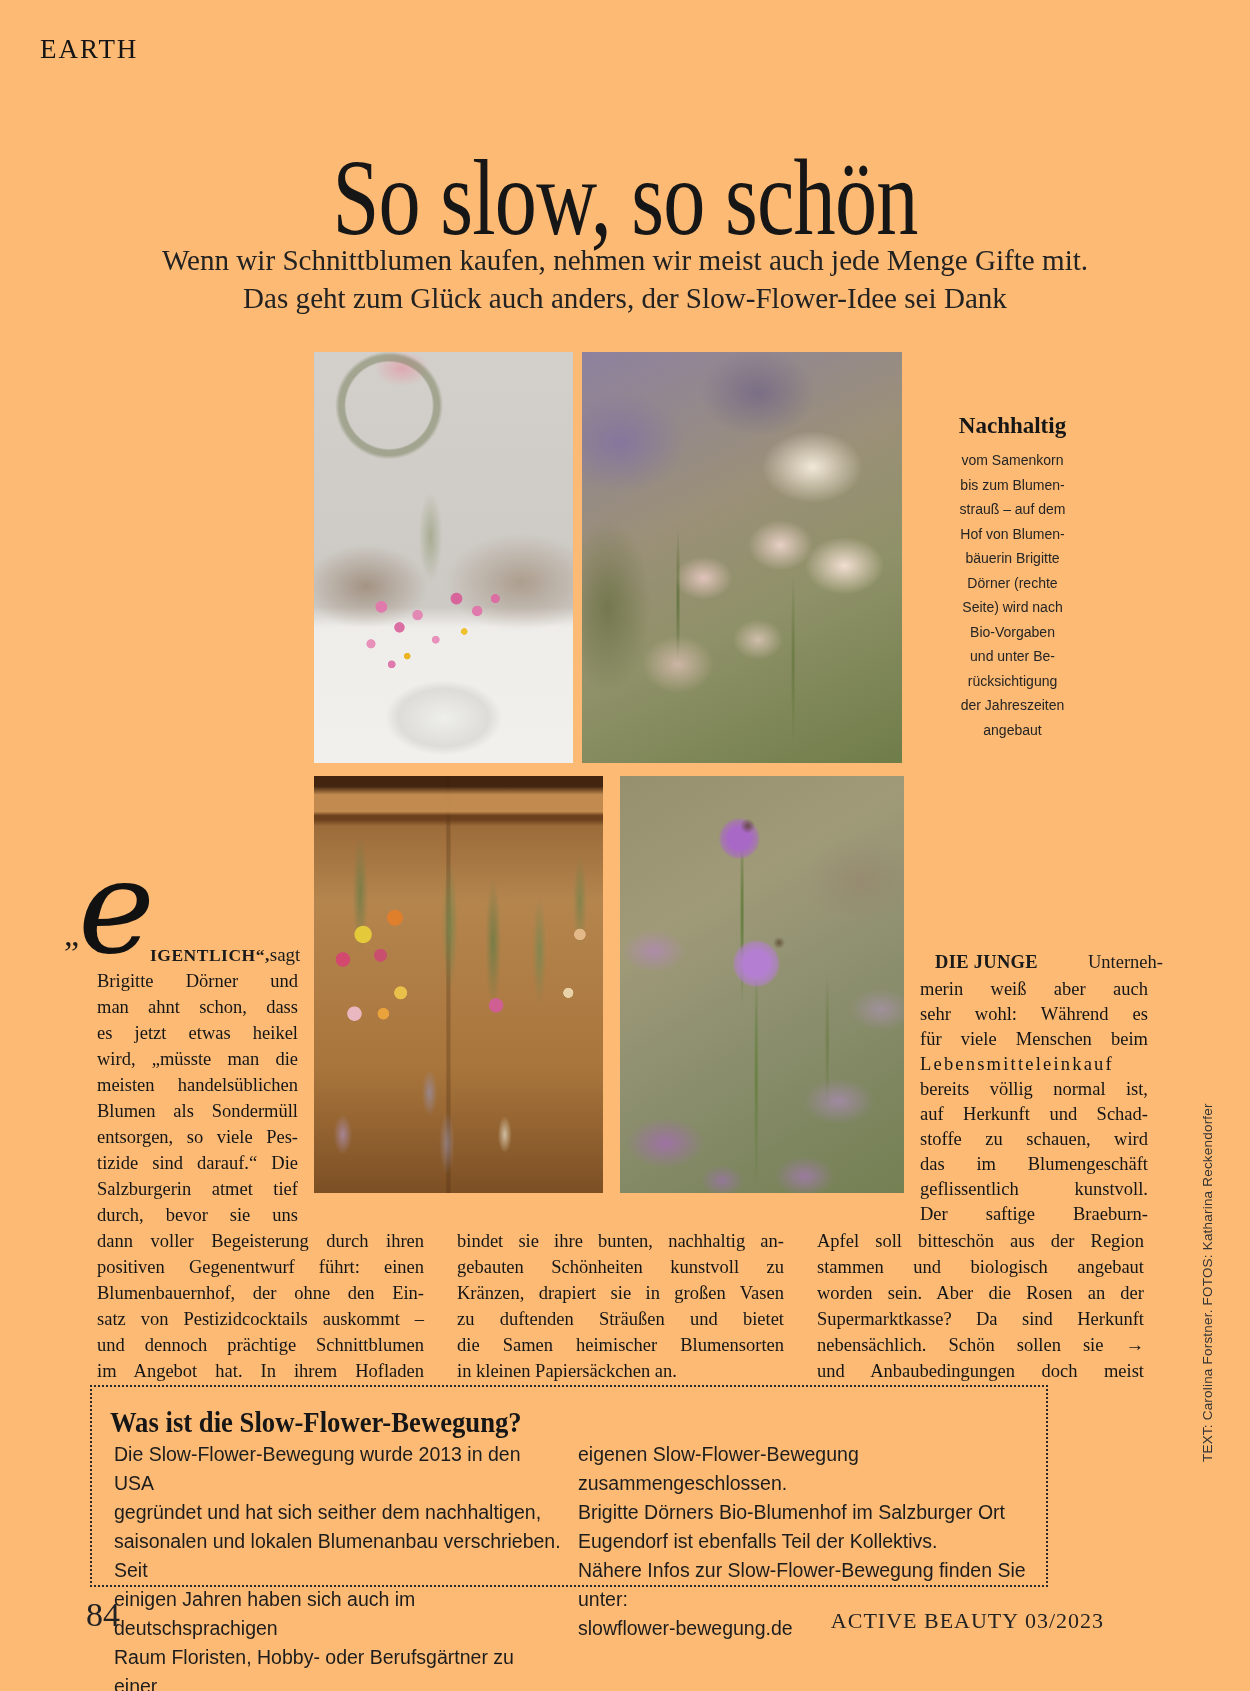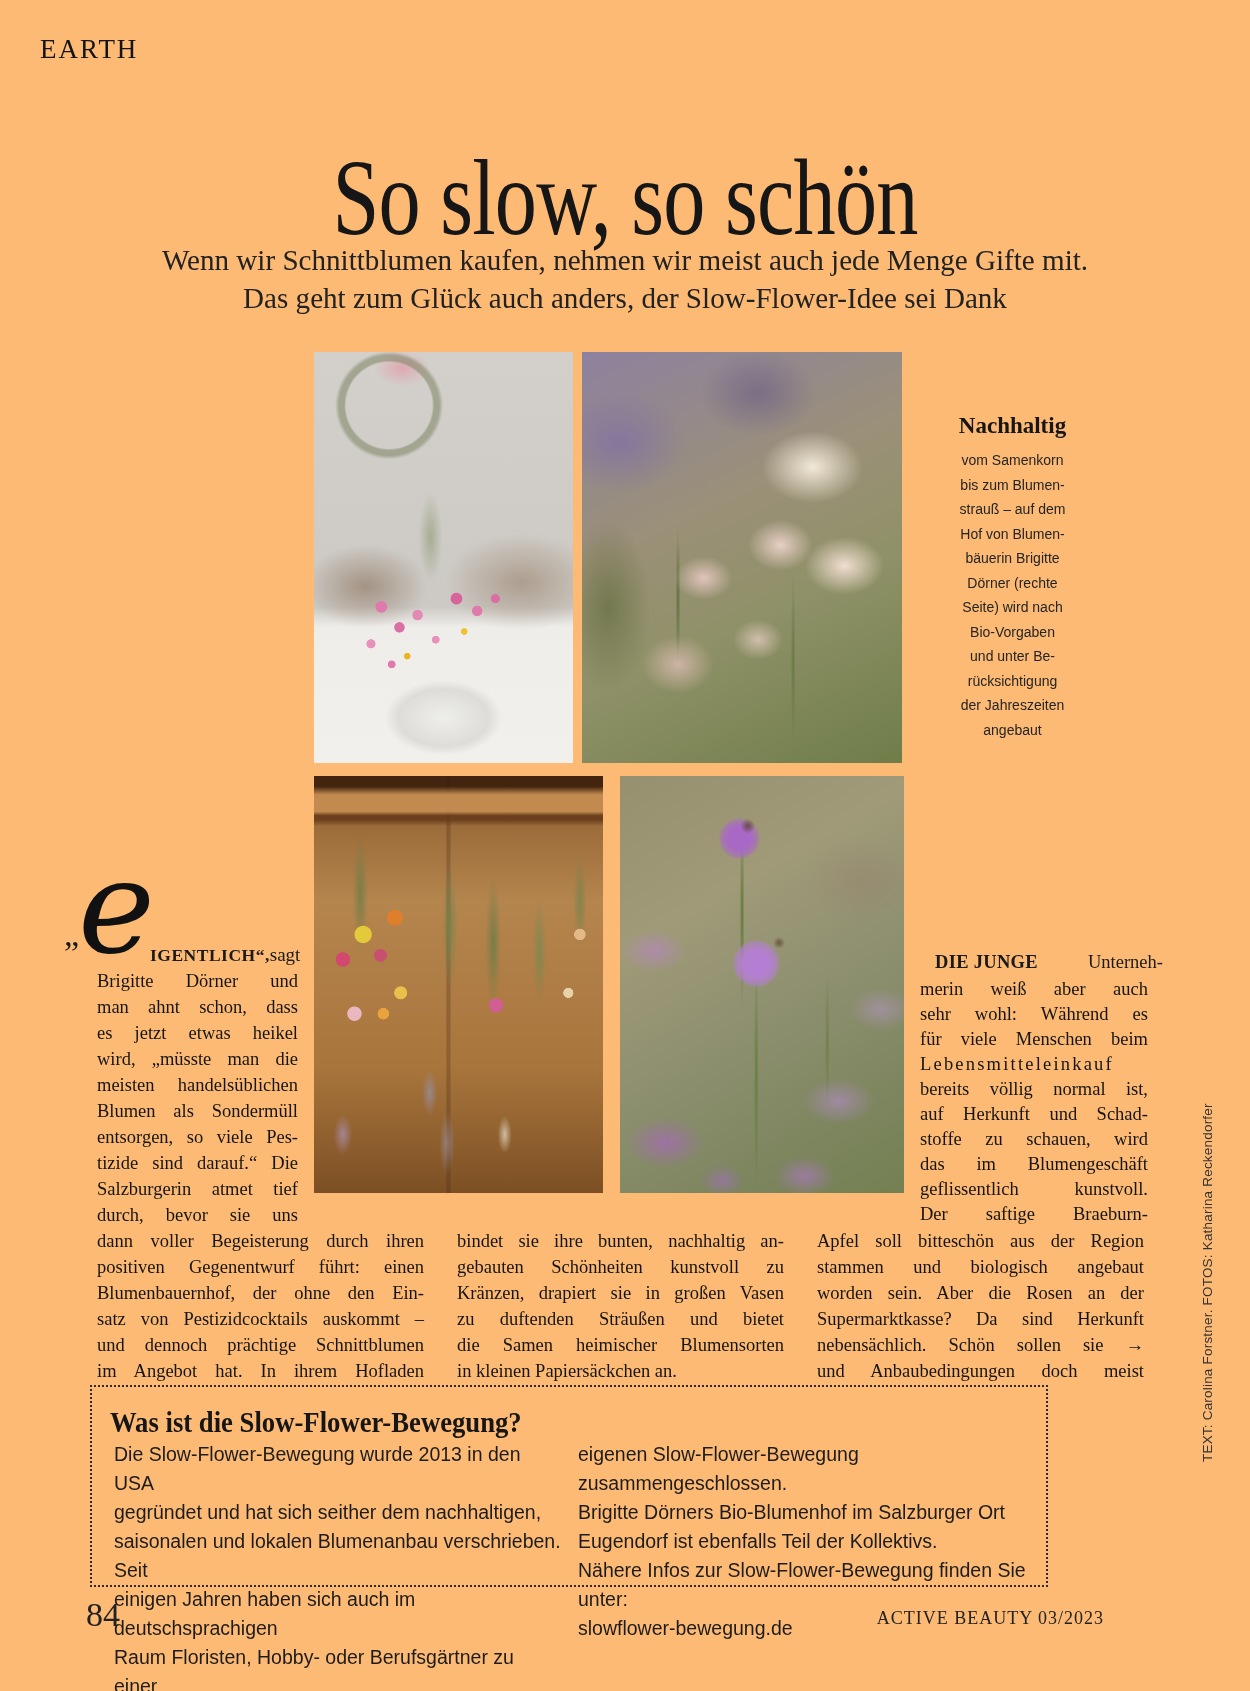--- a/index.html
+++ b/index.html
@@ -123,21 +123,21 @@
   
   .infobox{left:90px;top:1385px;width:954px;height:198px;border:2px dotted #2a2a2a;}
   .infobox-title{position:absolute;left:0;top:19px;width:100%;font-size:29px;font-weight:bold;color:#161616;}
   .infobox-title span{display:inline-block;transform:scaleX(.92);}
   .ib-col{position:absolute;top:53px;font-family:"Liberation Sans", sans-serif;font-size:19.5px;line-height:29px;color:#1c1c1c;}
   .ib-left{left:22px;width:448px;}
   .ib-right{left:486px;width:455px;}
 
   
   .page-number{left:86px;top:1596px;font-size:34px;color:#222;}
-  .issue-label{right:146px;top:1608px;font-size:18px;letter-spacing:1px;color:#222;}
+  .issue-label{right:146px;top:1608px;font-size:22px;letter-spacing:1px;color:#222;}
   .photo-credit{left:1200px;top:1462px;transform:rotate(-90deg);transform-origin:0 0;white-space:nowrap;
     font-family:"Liberation Sans", sans-serif;font-size:13.5px;color:#333;letter-spacing:.2px;}
 </style>
 </head>
 <body>
 
 <div id="canvas">
 
   <div class="abs serif section-label">EARTH</div>
 

